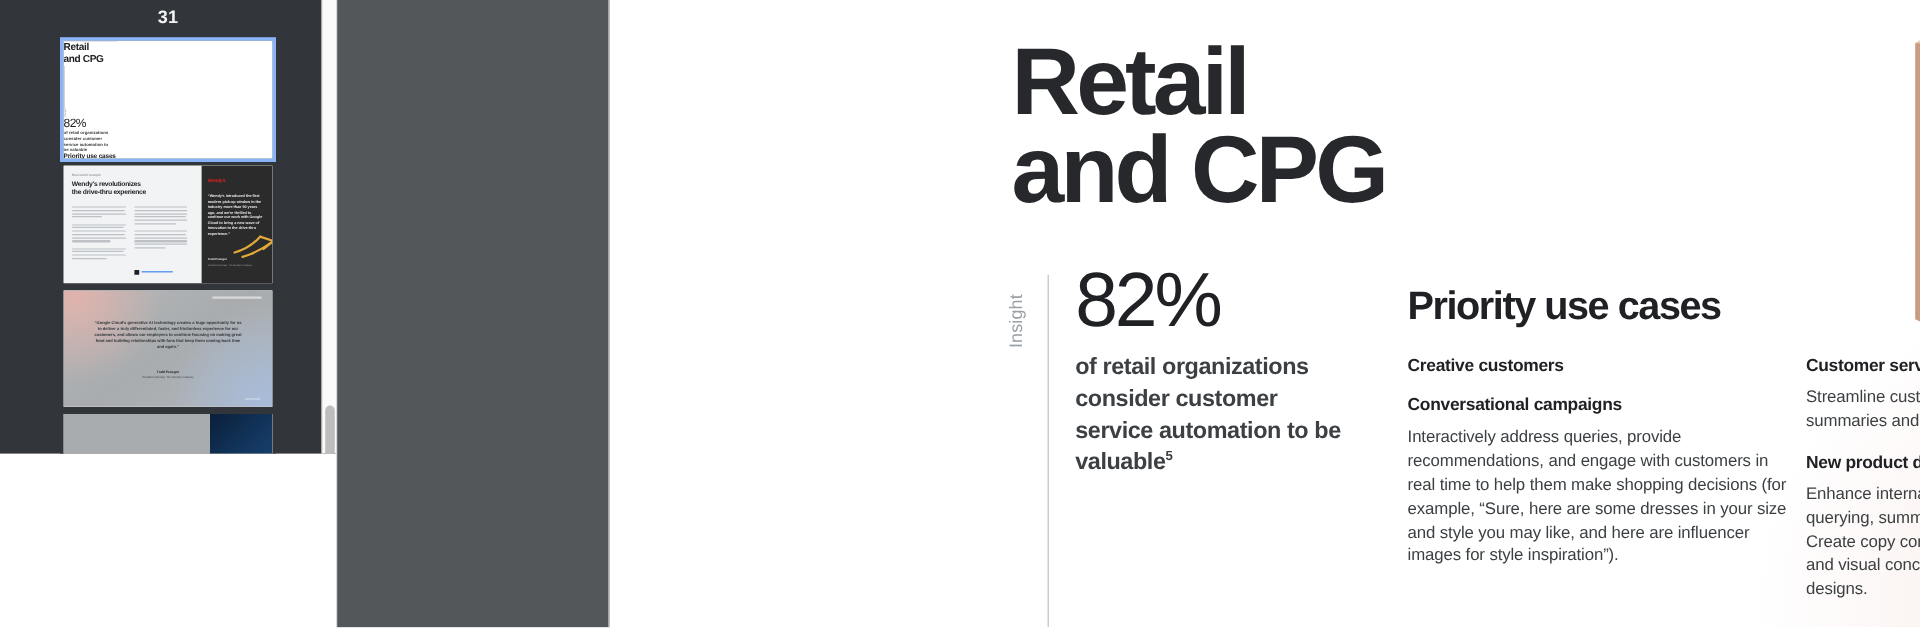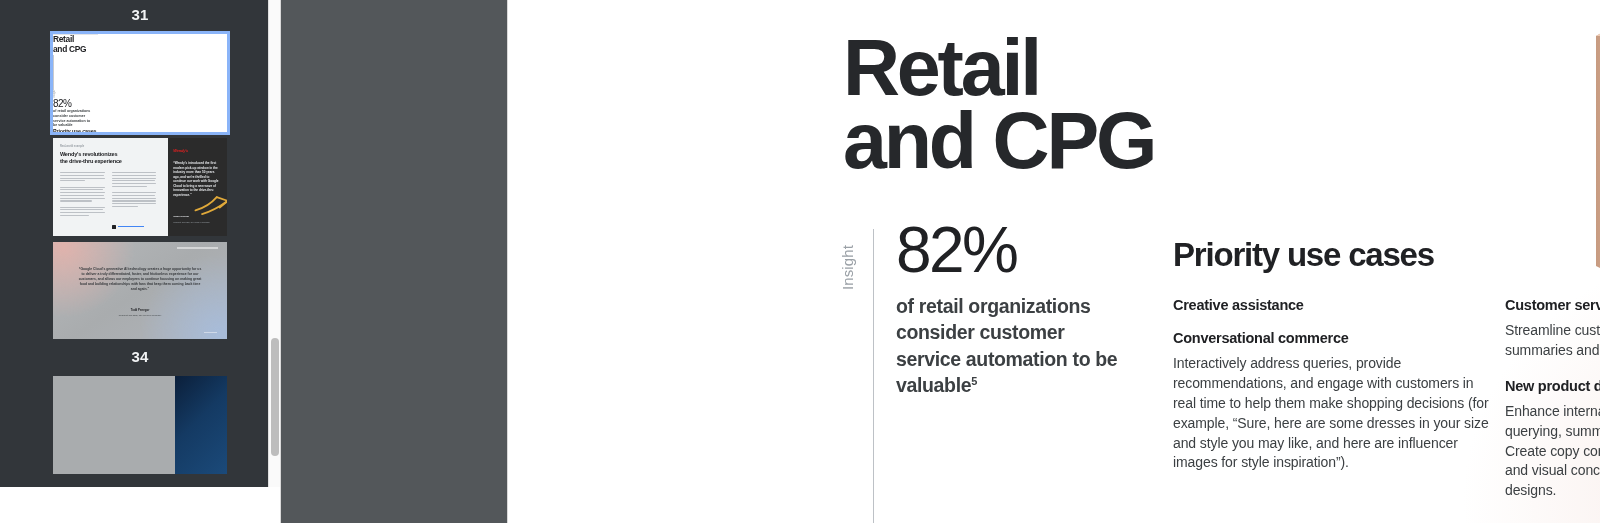--- a/index.html
+++ b/index.html
@@ -7,21 +7,21 @@
     width:1600px; height:523px; overflow:hidden;
     background:#fff;
     font-family:"Liberation Sans", sans-serif;
     -webkit-font-smoothing:antialiased;
   }
   .app { position:relative; width:1600px; height:523px; display:flex; }
 
   
   .thumb-rail {
     position:relative;
-    width:280px; height:487px;
+    width:280px; height:378px;
     background:#32363a;
     overflow:hidden;
     flex:0 0 280px;
   }
   .thumb-strip { position:absolute; left:0; top:0; width:280px; }
   .thumb-block { width:280px; }
   .thumb-num {
     text-align:center;
     color:#f1f3f4;
     font-size:15px;
@@ -287,21 +287,20 @@
               <div class="t33-quote">“Google Cloud's generative AI technology creates a huge opportunity for us to deliver a truly differentiated, faster, and frictionless experience for our customers, and allows our employees to continue focusing on making great food and building relationships with fans that keep them coming back time and again.”</div>
               <div class="t33-name">Todd Penegor</div>
               <div class="t33-role">President and CEO, The Wendy's Company</div>
               <div class="t33-foot"></div>
             </div>
           </div>
         </div>
       </div>
 
       <div class="thumb-block">
-        <div class="thumb-num">34</div>
         <div class="thumb-frame">
           <div class="thumb-inner">
             <div class="t34">
               <div class="t34-l"></div>
               <div class="t34-r"></div>
             </div>
           </div>
         </div>
       </div>
 
@@ -327,24 +326,24 @@
         <div class="insight-body">
           <div class="insight-pct">82%</div>
           <div class="insight-sub"><span>of retail organizations consider customer service automation to be valuable</span><sup>5</sup></div>
         </div>
       </div>
 
       <div class="uc-head">Priority use cases</div>
 
       <div class="uc-col uc-col-a">
         <div class="uc-item">
-          <div class="uc-title">Creative assistance</div>
+          <div class="uc-title">Creative customers</div>
         </div>
         <div class="uc-item">
-          <div class="uc-title">Conversational commerce</div>
+          <div class="uc-title">Conversational campaigns</div>
           <div class="uc-text">Interactively address queries, provide recommendations, and engage with customers in real time to help them make shopping decisions (for example, “Sure, here are some dresses in your size and style you may like, and here are influencer images for style inspiration”).</div>
         </div>
       </div>
 
       <div class="uc-col uc-col-b">
         <div class="uc-item">
           <div class="uc-title">Customer service automation</div>
           <div class="uc-text">Streamline customer service with conversation summaries and task automation.</div>
         </div>
         <div class="uc-item">

